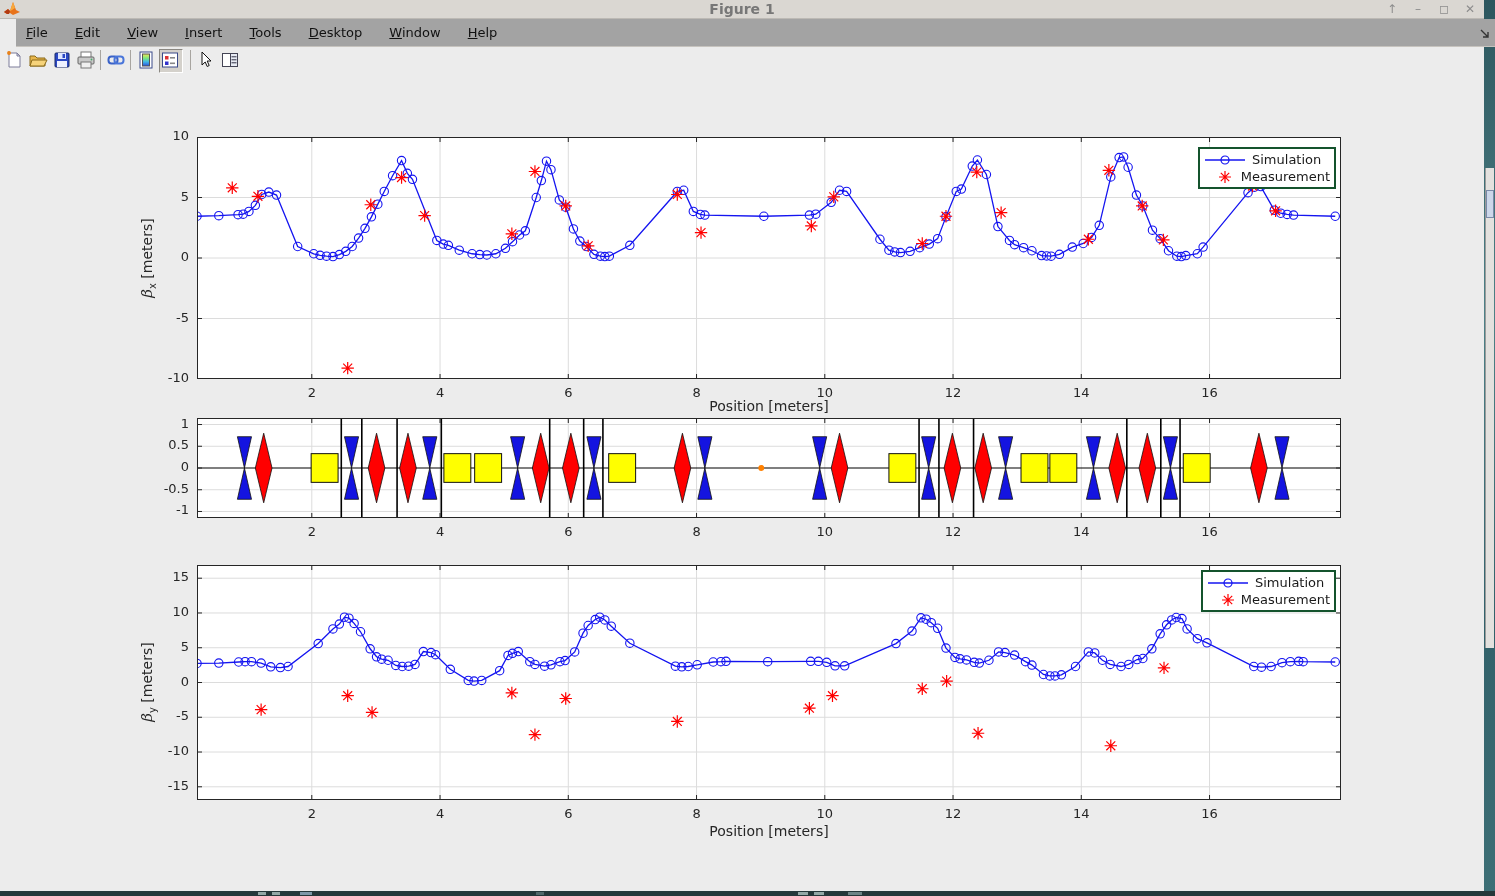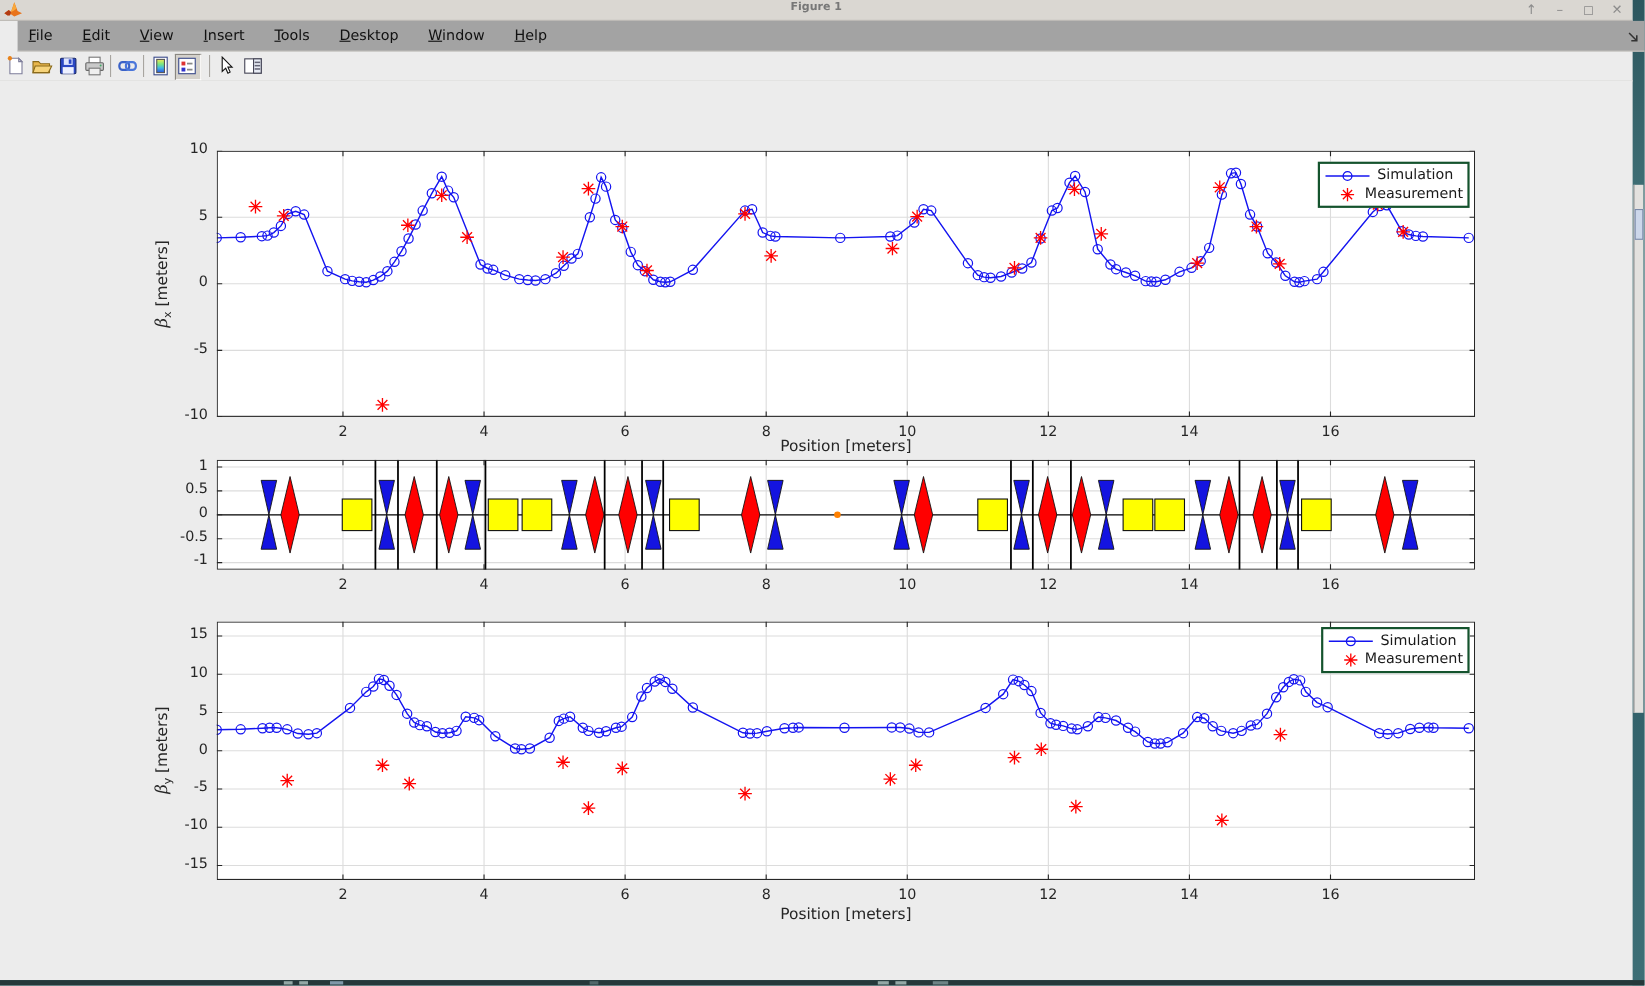--- a/index.html
+++ b/index.html
@@ -12,21 +12,21 @@
                 background:#e3e1de;border-left:1px solid #9a9a9a;}
   .bg-scroll-thumb{position:absolute;left:0px;top:22px;width:6px;height:26px;
                    background:#ccd7ea;border:1px solid #7a8aa8;}
   .taskbar{position:absolute;left:0;bottom:0;width:1495px;height:5px;background:#25383a;}
   .tb-mark{position:absolute;top:1px;height:3px;background:#93a8a6;}
 
   
   .window{position:absolute;left:0;top:0;width:1484px;height:891px;background:#ececec;}
   .titlebar{position:absolute;left:0;top:0;width:100%;height:18px;background:#dad7d2;
             border-bottom:1px solid #bcb9b4;}
-  .title{position:absolute;left:0;right:0;top:1px;text-align:center;font-size:10px;
+  .title{position:absolute;left:0;right:0;top:1px;text-align:center;font-size:14px;
          font-weight:bold;color:#777;}
   .matlab-logo{position:absolute;left:3px;top:1px;width:18px;height:16px;}
   .win-buttons{position:absolute;right:6px;top:0px;height:18px;display:flex;gap:10px;align-items:center;}
   .wbtn{width:16px;height:16px;text-align:center;font-size:12px;line-height:16px;color:#8c8c8c;cursor:default;}
   .menubar{position:absolute;left:16px;top:19px;width:100%;height:27px;background:#a3a3a3;
            border-bottom:1px solid #c6c3be;}
   .menu-item{display:inline-block;margin-top:6px;padding:0 8px;margin-right:6px;font-size:13px;color:#111;}
   .menu-item:first-of-type{margin-left:2px;}
   .menu-item::first-letter{text-decoration:underline;}
   .dock-fig{position:absolute;right:8px;top:7px;width:13px;height:13px;}

